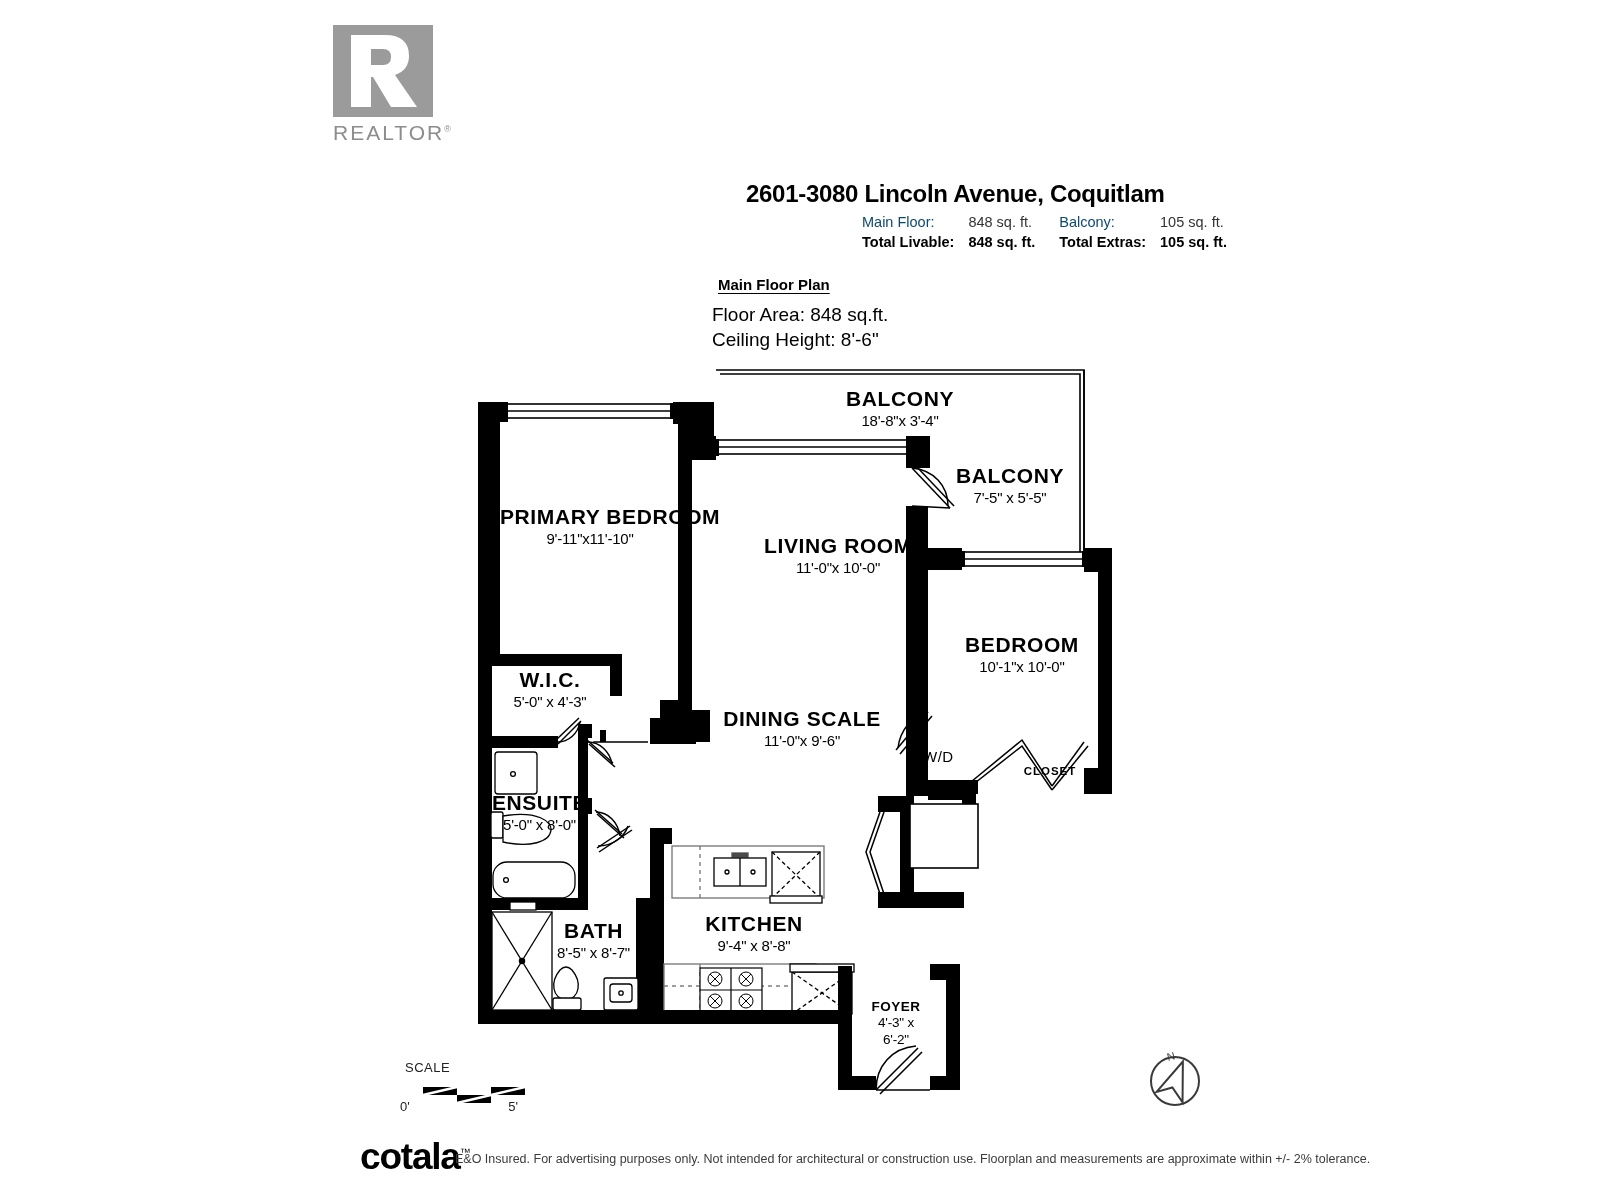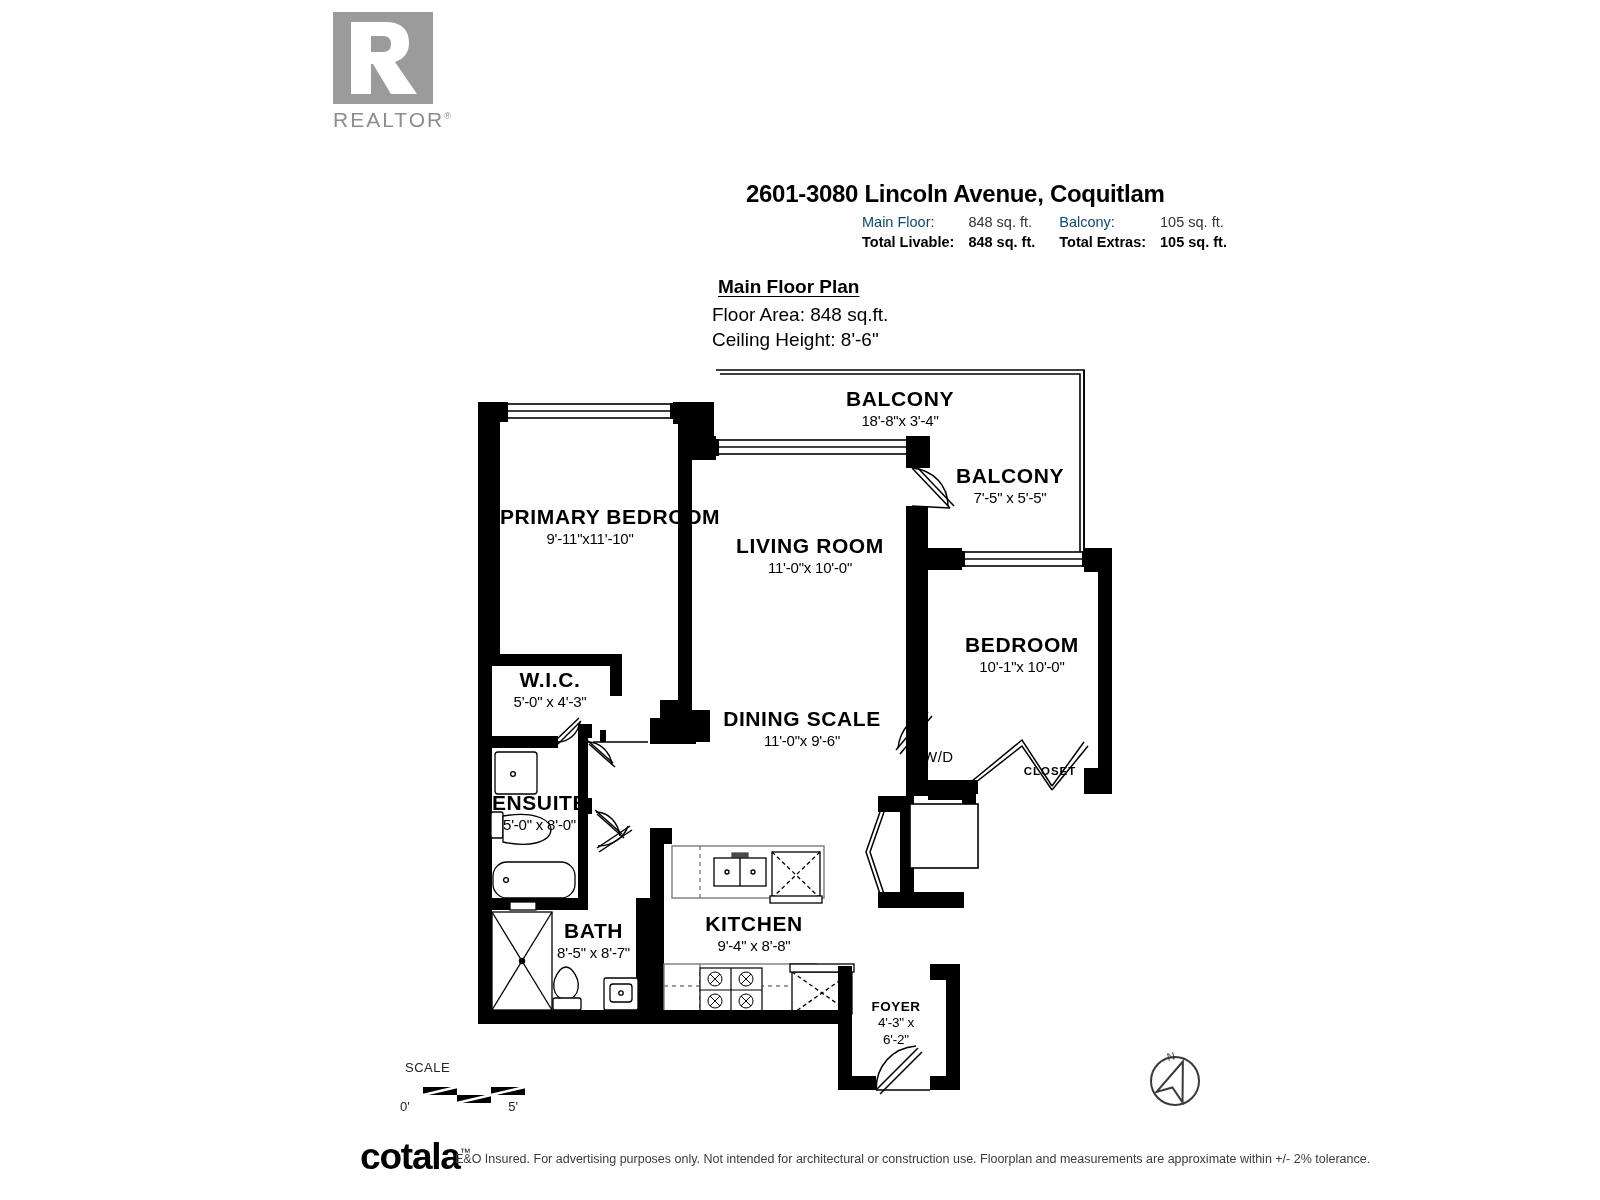--- a/index.html
+++ b/index.html
@@ -1,37 +1,37 @@
 <!DOCTYPE html>
 <html><head>
 <meta charset="utf-8">
 <style>
   html,body{margin:0;padding:0;background:#ffffff;}
   body{width:1600px;height:1200px;position:relative;
        font-family:"Liberation Sans","DejaVu Sans",sans-serif;color:#000;overflow:hidden;}
 
   
-  #realtor-logo{position:absolute;left:333px;top:12px;width:110px;height:120px;}
+  #realtor-logo{position:absolute;left:333px;top:25px;width:110px;height:120px;}
   #realtor-mark{width:100px;height:92px;background:#9b9b9b;position:relative;}
   #realtor-word{font-size:21px;letter-spacing:2px;color:#8d8d8d;
       font-family:"Liberation Sans",sans-serif;margin-top:4px;white-space:nowrap;}
   #realtor-word sup{font-size:9px;}
 
   
   #title{position:absolute;left:746px;top:180px;font-size:24px;font-weight:bold;
          letter-spacing:-.3px;white-space:nowrap;}
   #stats{position:absolute;left:862px;top:214px;font-size:14.5px;width:400px;}
   #stats table{border-collapse:collapse;}
   #stats td{padding:0 0 4px 0;white-space:nowrap;vertical-align:top;}
   .st-lbl{color:#0c4a6e;}
   .st-val{color:#333;padding-left:14px!important;}
   .bold{font-weight:bold;color:#000;}
   .gap{padding-left:24px!important;}
 
-  #plan-head{position:absolute;left:718px;top:276px;font-size:19px;font-weight:bold;
+  #plan-head{position:absolute;left:718px;top:276px;font-size:15px;font-weight:bold;
       text-decoration:underline;text-underline-offset:3px;}
   #plan-area{position:absolute;left:712px;top:302px;font-size:19px;line-height:25px;}
 
   
   #plan{position:absolute;left:0;top:0;width:1600px;height:1200px;}
 
   
   .rlabel{position:absolute;text-align:center;line-height:1.22;white-space:nowrap;}
   .rname{font-size:21px;font-weight:bold;letter-spacing:.6px;}
   .rdim{font-size:15px;letter-spacing:-.2px;}
@@ -358,21 +358,21 @@
 <div class="rlabel" style="left:810px;top:386px;width:180px;">
   <div class="rname">BALCONY</div>
   <div class="rdim">18'-8"x 3'-4"</div>
 </div>
 
 <div class="rlabel" style="left:920px;top:463px;width:180px;">
   <div class="rname">BALCONY</div>
   <div class="rdim">7'-5" x  5'-5"</div>
 </div>
 
-<div class="rlabel" style="left:720px;top:533px;width:180px;">
+<div class="rlabel" style="left:748px;top:533px;width:180px;">
   <div class="rname">LIVING ROOM</div>
   <div class="rdim">11'-0"x 10'-0"</div>
 </div>
 
 <div class="rlabel" style="left:932px;top:632px;width:180px;">
   <div class="rname">BEDROOM</div>
   <div class="rdim">10'-1"x 10'-0"</div>
 </div>
 
 <div class="rlabel" style="left:460px;top:667px;width:180px;">

